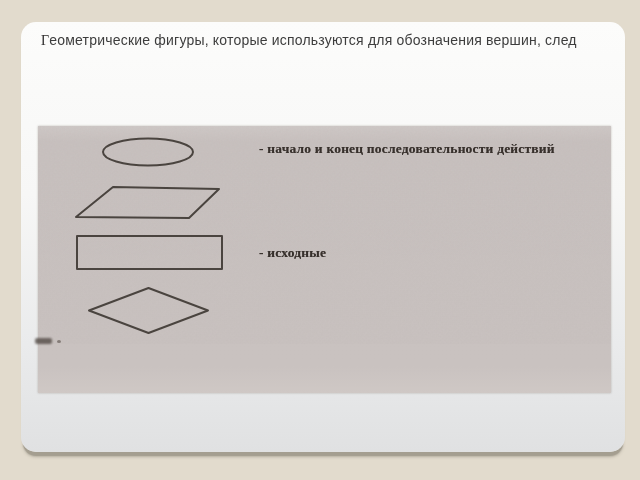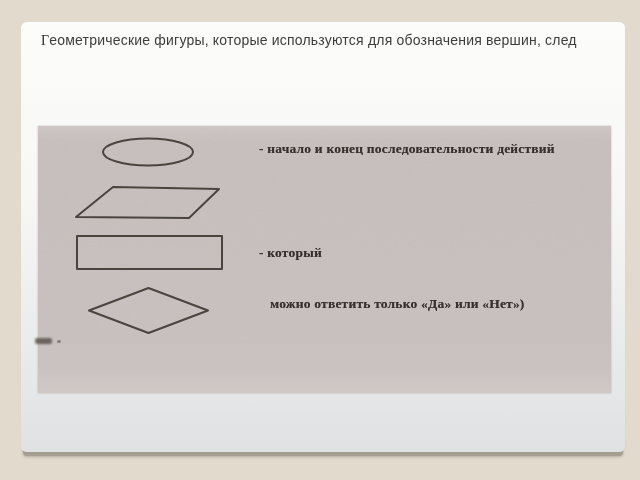--- a/index.html
+++ b/index.html
@@ -10,21 +10,21 @@
     background: #e2dbcd;
     overflow: hidden;
     font-family: "Liberation Sans", sans-serif;
   }
   .slide {
     position: absolute;
     left: 21px;
     top: 22px;
     width: 604px;
     height: 430px;
-    border-radius: 6px;
+    border-radius: 15px;
     background: linear-gradient(180deg, #fcfcfb 0%, #f7f7f6 40%, #eaebec 75%, #e0e1e2 100%);
     box-shadow: 0 6px 1px -2px #a49e90, 0 7px 3px -2px rgba(130,124,110,0.45);
     overflow: hidden;
   }
   .slide-title {
     position: absolute;
     left: 20px;
     top: 9px;
     width: 584px;
     font-size: 14px;
@@ -117,23 +117,22 @@
       </svg>
 
       <svg class="shapes" viewBox="0 0 573 218" fill="none" stroke="#4a443f" stroke-width="2" stroke-linejoin="round">
         <ellipse cx="110" cy="26" rx="45" ry="13.5"></ellipse>
         <polygon points="75,61 181,63 151,92 38,91"></polygon>
         <rect x="39" y="110" width="145" height="33"></rect>
         <polygon points="110.5,162 170,184.5 110.5,207 51,184.5"></polygon>
       </svg>
 
       <div class="lbl l1">- начало и конец последовательности действий</div>
-      <div class="lbl l3">- который</div>
+      <div class="lbl l3">- исходные</div>
       <div class="lbl l4">
-        <div class="indent">можно ответить только «Да» или «Нет»)</div>
       </div>
 
       <div class="smudge"></div>
       <div class="smudge-dot"></div>
     </div>
 
   </div>
 </div>
 
 </body></html>

